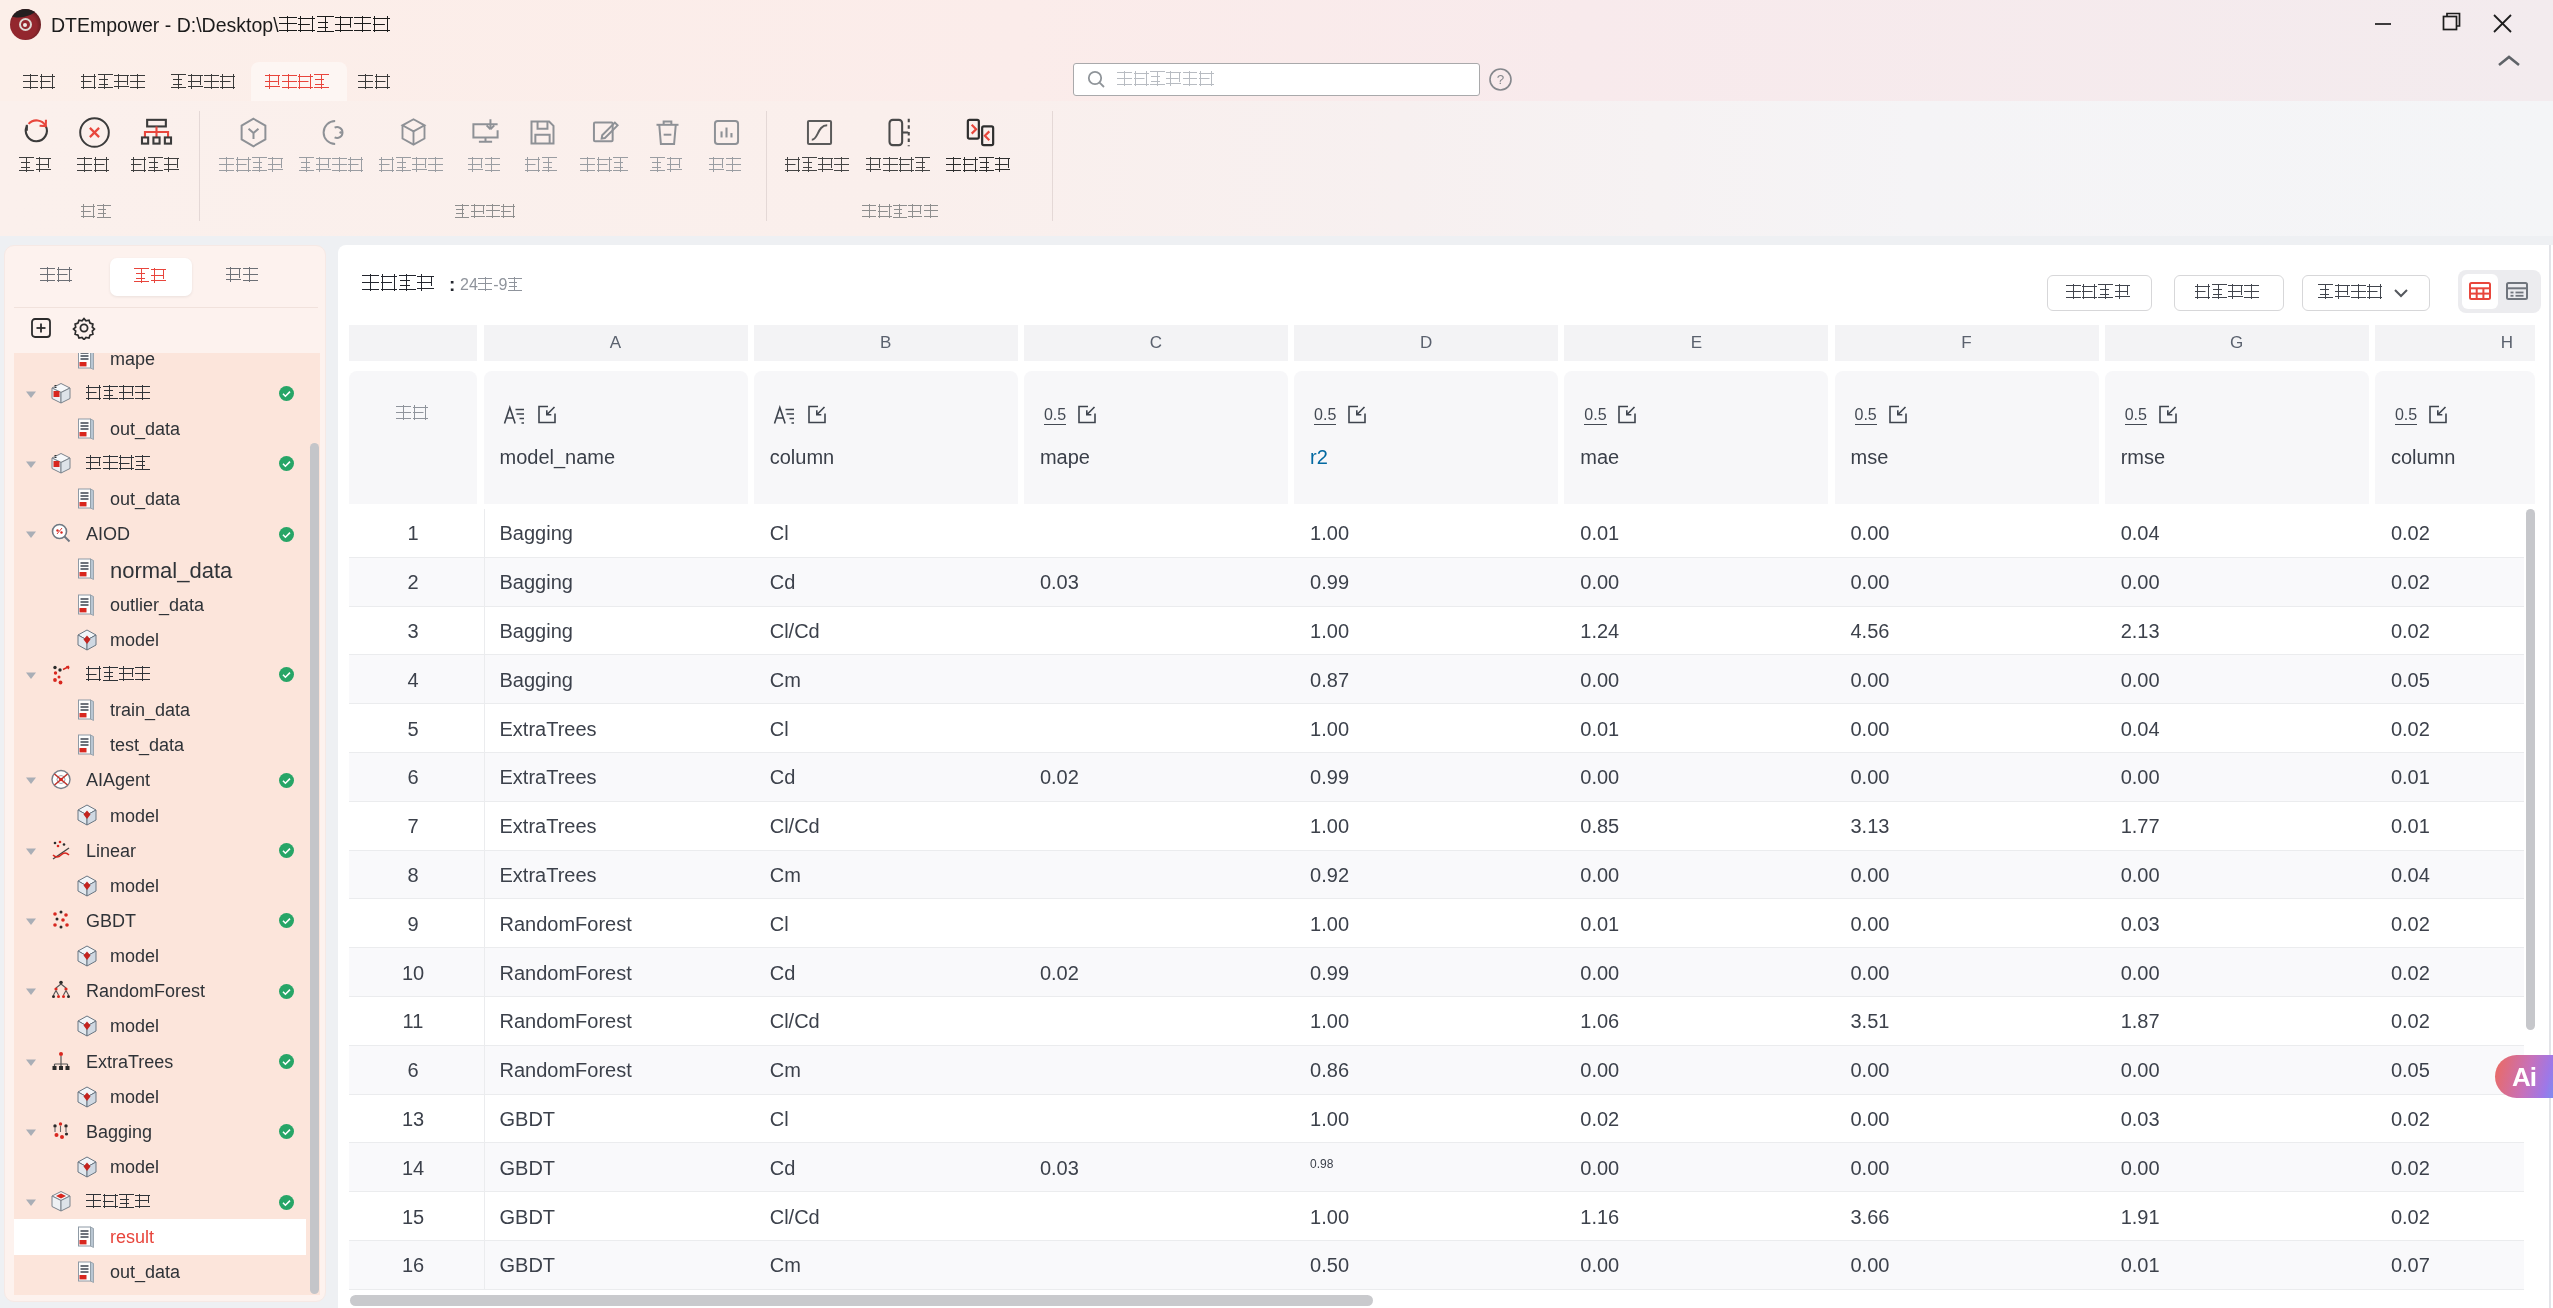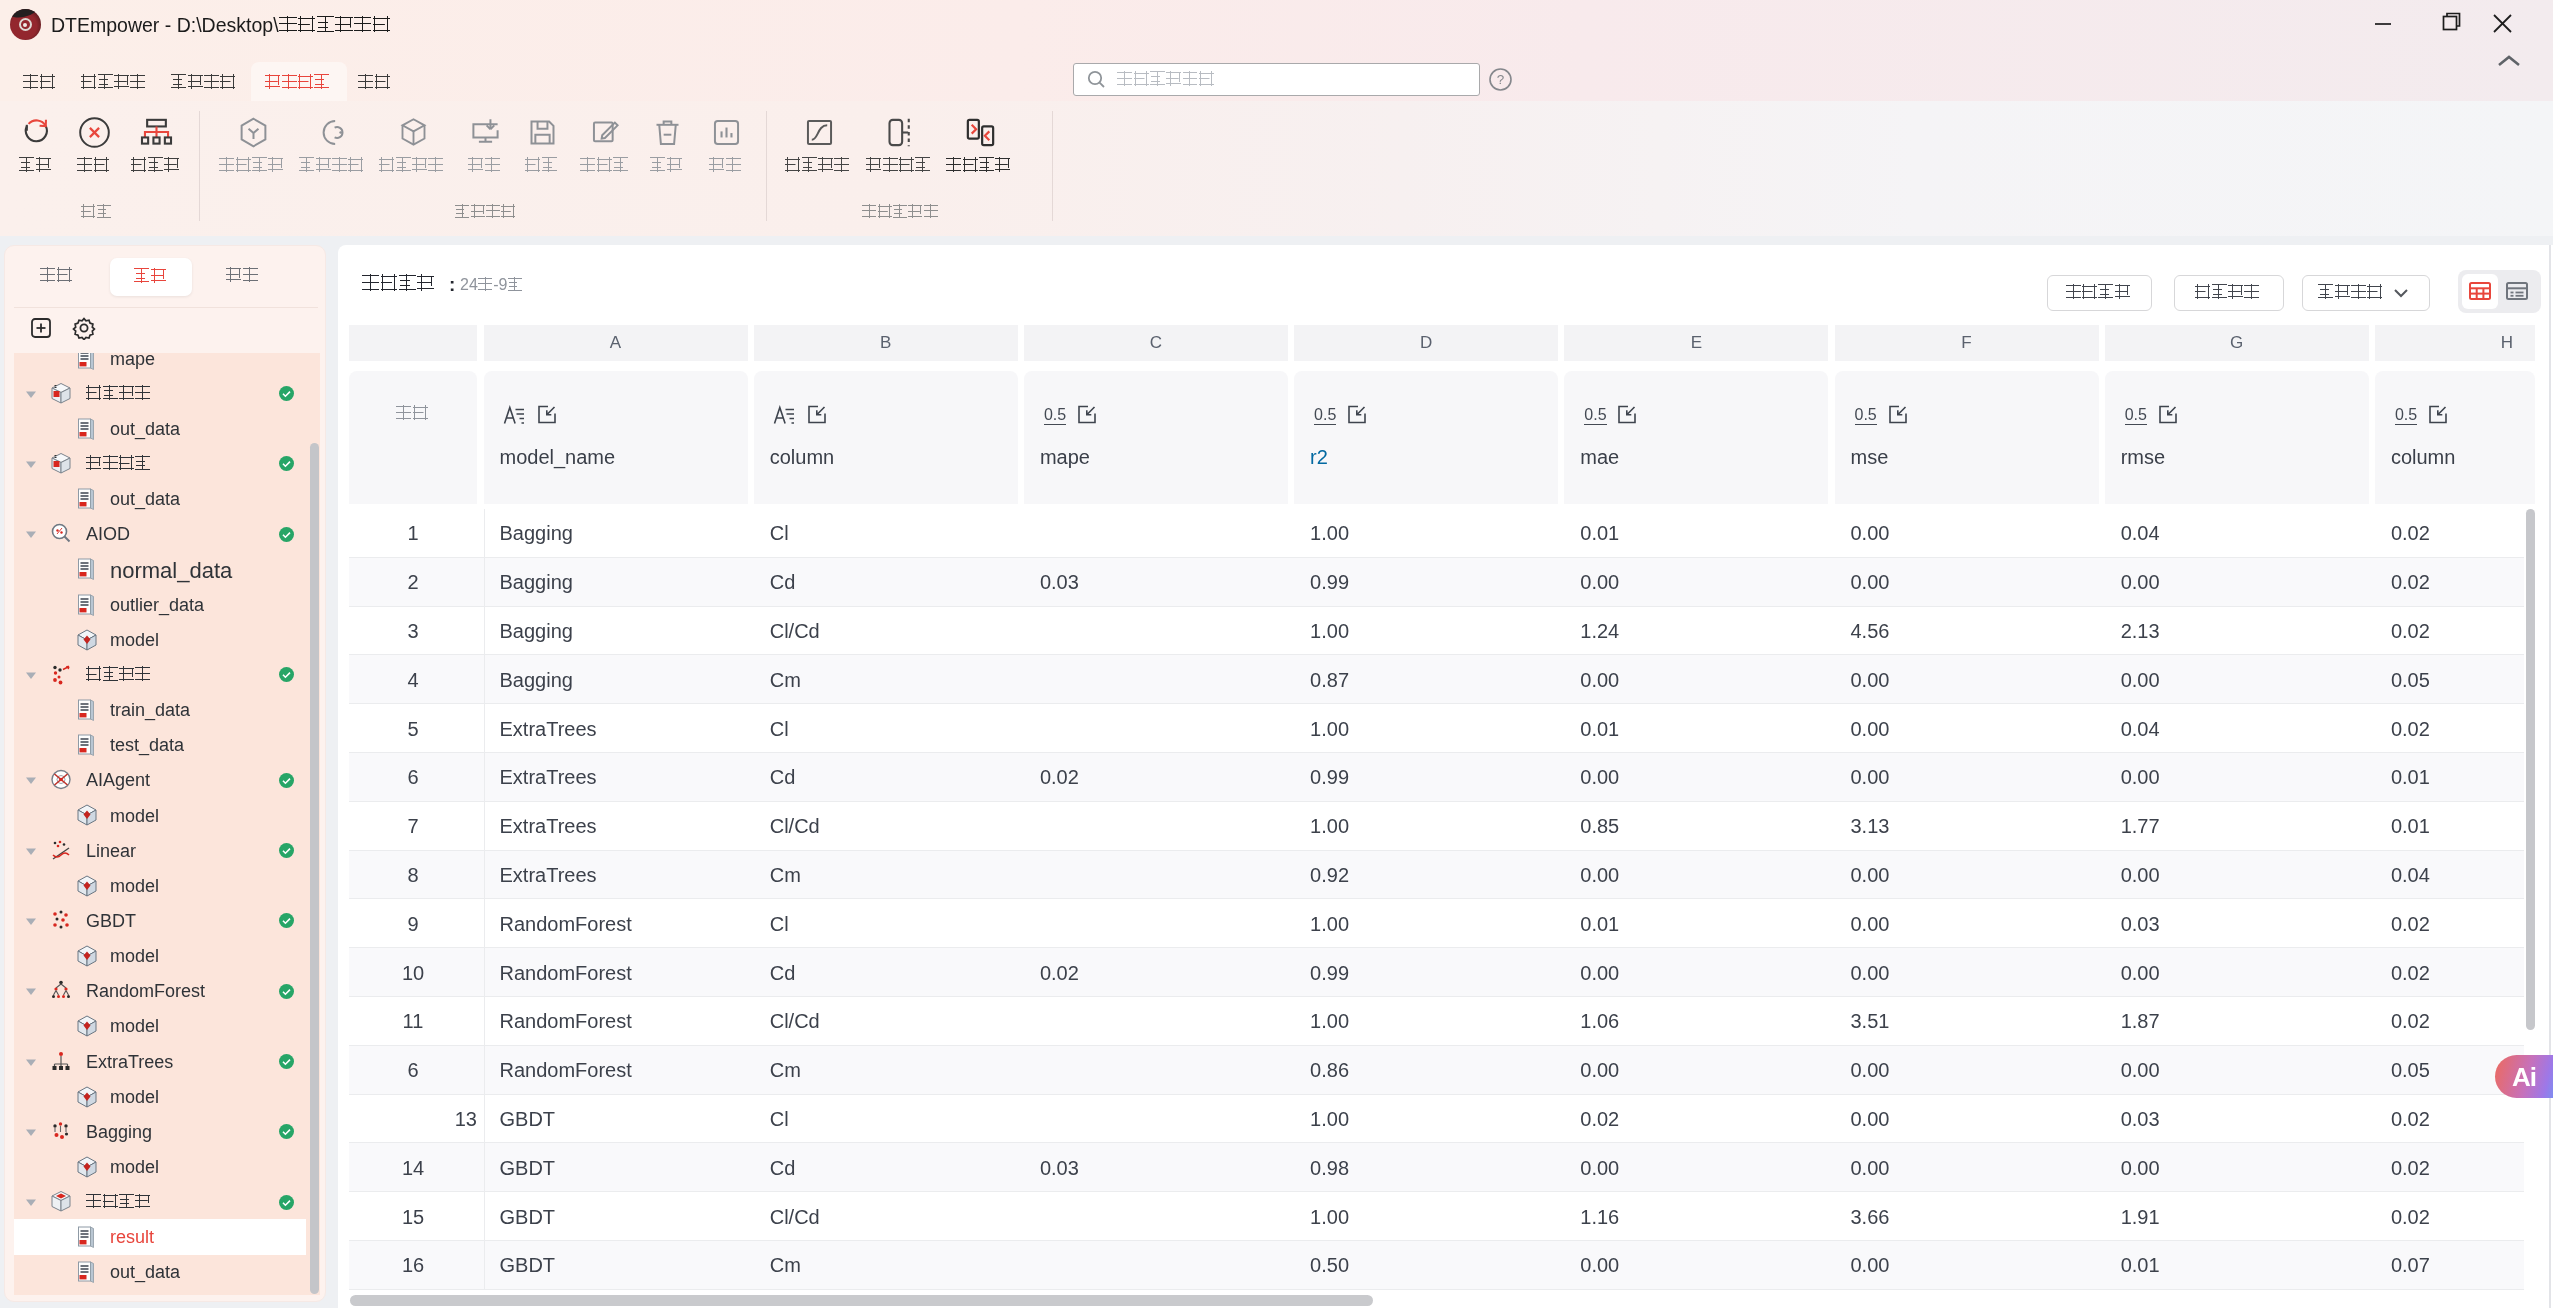--- a/index.html
+++ b/index.html
@@ -680,34 +680,34 @@
 <div class="abs" style="left:349px;top:1045.8px;width:2175px;height:48.8px;background:#f9f9fb;border-bottom:1px solid #ebecee"></div>
 <div class="lat" style="left:349px;top:1060.2px;width:128px;text-align:center;font-size:20px;color:#3c414b">6</div>
 <div class="lat" style="left:499.5px;top:1060.2px;font-size:20px;color:#3c414b">RandomForest</div>
 <div class="lat" style="left:769.7px;top:1060.2px;font-size:20px;color:#3c414b">Cm</div>
 <div class="lat" style="left:1310.1px;top:1060.2px;font-size:20px;color:#3c414b">0.86</div>
 <div class="lat" style="left:1580.3px;top:1060.2px;font-size:20px;color:#3c414b">0.00</div>
 <div class="lat" style="left:1850.5px;top:1060.2px;font-size:20px;color:#3c414b">0.00</div>
 <div class="lat" style="left:2120.7px;top:1060.2px;font-size:20px;color:#3c414b">0.00</div>
 <div class="lat" style="left:2390.9px;top:1060.2px;font-size:20px;color:#3c414b">0.05</div>
 <div class="abs" style="left:349px;top:1094.6px;width:2175px;height:48.8px;background:#fff;border-bottom:1px solid #ebecee"></div>
-<div class="lat" style="left:349px;top:1109.0px;width:128px;text-align:right;font-size:20px;color:#3c414b">13</div>
+<div class="lat" style="left:349px;top:1109.0px;width:128px;text-align:center;font-size:20px;color:#3c414b">13</div>
 <div class="lat" style="left:499.5px;top:1109.0px;font-size:20px;color:#3c414b">GBDT</div>
 <div class="lat" style="left:769.7px;top:1109.0px;font-size:20px;color:#3c414b">Cl</div>
 <div class="lat" style="left:1310.1px;top:1109.0px;font-size:20px;color:#3c414b">1.00</div>
 <div class="lat" style="left:1580.3px;top:1109.0px;font-size:20px;color:#3c414b">0.02</div>
 <div class="lat" style="left:1850.5px;top:1109.0px;font-size:20px;color:#3c414b">0.00</div>
 <div class="lat" style="left:2120.7px;top:1109.0px;font-size:20px;color:#3c414b">0.03</div>
 <div class="lat" style="left:2390.9px;top:1109.0px;font-size:20px;color:#3c414b">0.02</div>
 <div class="abs" style="left:349px;top:1143.4px;width:2175px;height:48.8px;background:#f9f9fb;border-bottom:1px solid #ebecee"></div>
 <div class="lat" style="left:349px;top:1157.8px;width:128px;text-align:center;font-size:20px;color:#3c414b">14</div>
 <div class="lat" style="left:499.5px;top:1157.8px;font-size:20px;color:#3c414b">GBDT</div>
 <div class="lat" style="left:769.7px;top:1157.8px;font-size:20px;color:#3c414b">Cd</div>
 <div class="lat" style="left:1039.9px;top:1157.8px;font-size:20px;color:#3c414b">0.03</div>
-<div class="lat" style="left:1310.1px;top:1157.8px;font-size:20px;color:#3c414b">0.98</div>
+<div class="lat" style="left:1310.1px;top:1157.8px;font-size:12px;color:#3c414b">0.98</div>
 <div class="lat" style="left:1580.3px;top:1157.8px;font-size:20px;color:#3c414b">0.00</div>
 <div class="lat" style="left:1850.5px;top:1157.8px;font-size:20px;color:#3c414b">0.00</div>
 <div class="lat" style="left:2120.7px;top:1157.8px;font-size:20px;color:#3c414b">0.00</div>
 <div class="lat" style="left:2390.9px;top:1157.8px;font-size:20px;color:#3c414b">0.02</div>
 <div class="abs" style="left:349px;top:1192.2px;width:2175px;height:48.8px;background:#fff;border-bottom:1px solid #ebecee"></div>
 <div class="lat" style="left:349px;top:1206.6px;width:128px;text-align:center;font-size:20px;color:#3c414b">15</div>
 <div class="lat" style="left:499.5px;top:1206.6px;font-size:20px;color:#3c414b">GBDT</div>
 <div class="lat" style="left:769.7px;top:1206.6px;font-size:20px;color:#3c414b">Cl/Cd</div>
 <div class="lat" style="left:1310.1px;top:1206.6px;font-size:20px;color:#3c414b">1.00</div>
 <div class="lat" style="left:1580.3px;top:1206.6px;font-size:20px;color:#3c414b">1.16</div>

